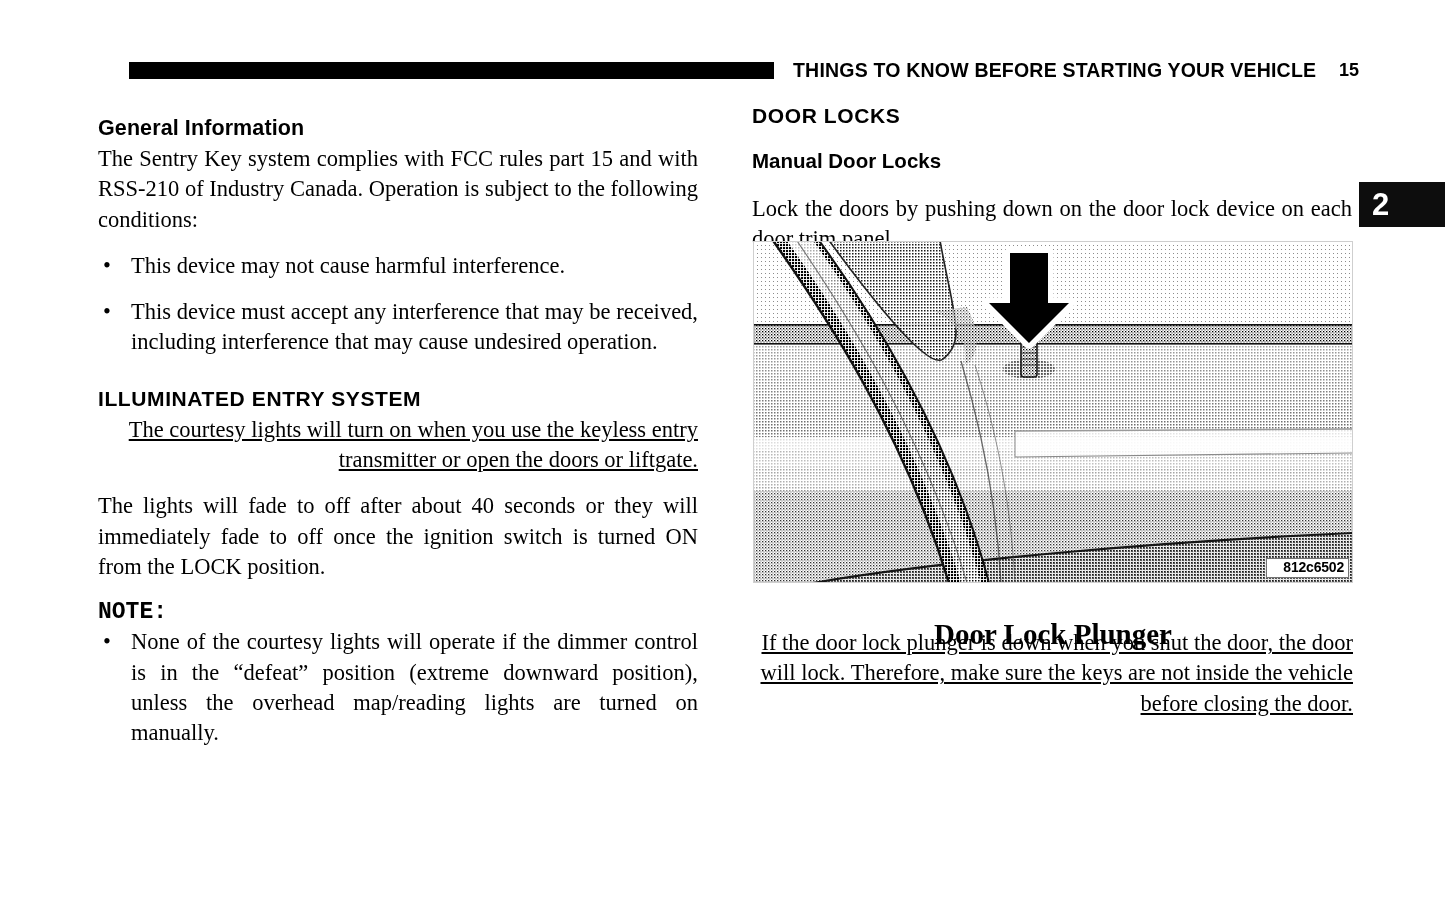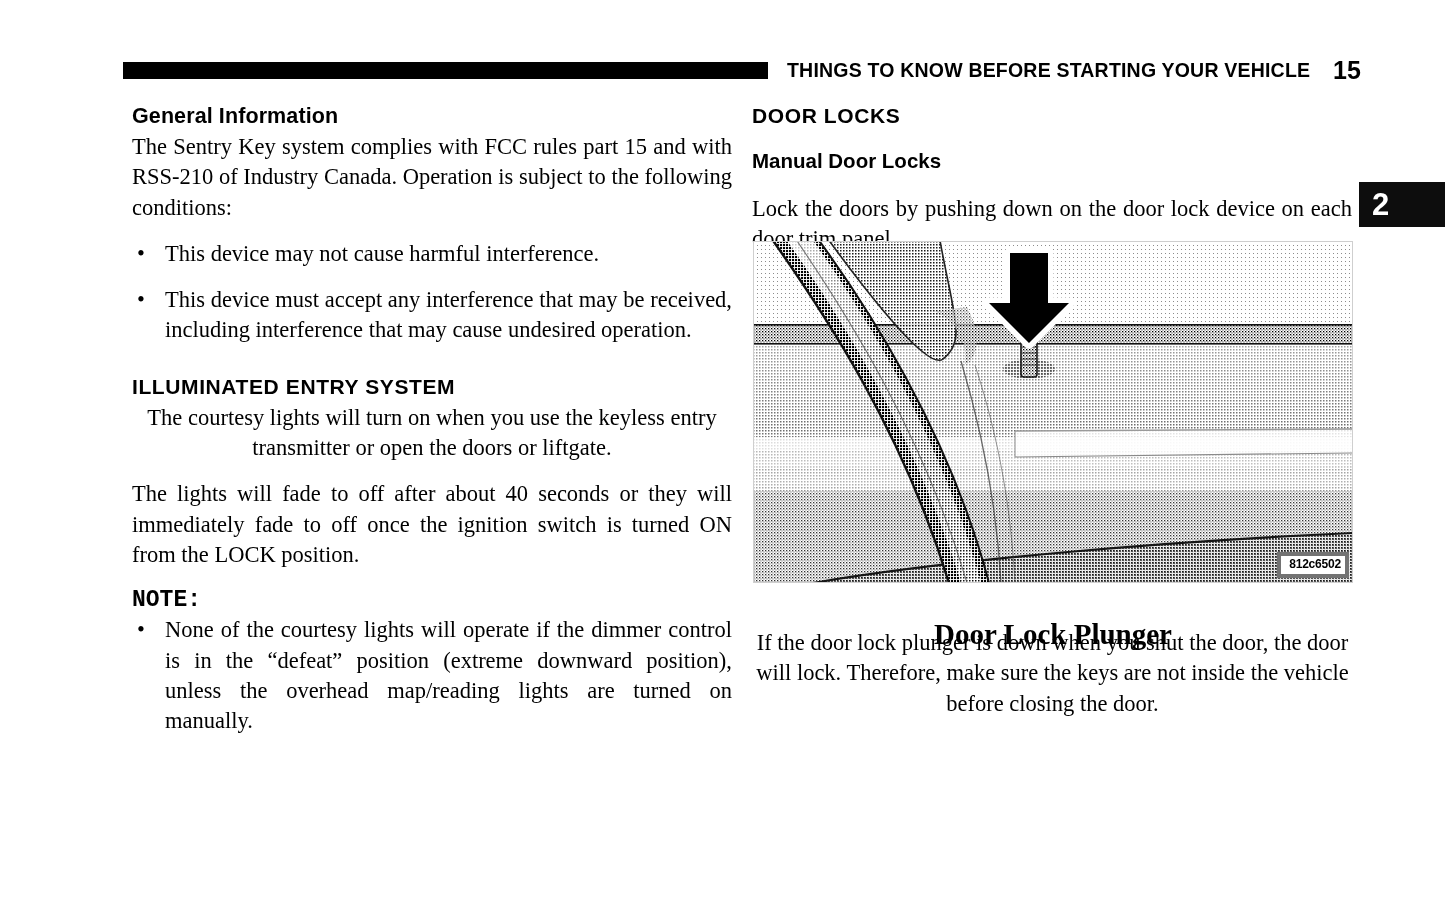--- a/index.html
+++ b/index.html
@@ -13,21 +13,21 @@
     height: 916px;
     position: relative;
     font-family: "Liberation Serif", serif;
     color: #000000;
     overflow: hidden;
   }
 
   
   #page-header {
     position: absolute;
-    left: 8px;
+    left: 14px;
     top: 58px;
     width: 1240px;
     height: 26px;
   }
   #header-rule {
     position: absolute;
     left: 115px;
     top: 4px;
     width: 645px;
     height: 17px;
@@ -43,21 +43,21 @@
     letter-spacing: 0.2px;
     white-space: nowrap;
     line-height: 24px;
   }
   #header-pageno {
     position: absolute;
     left: 1325px;
     top: 0px;
     font-family: "Liberation Sans", sans-serif;
     font-weight: bold;
-    font-size: 25px;
+    font-size: 18px;
     line-height: 24px;
   }
 
   
   #chapter-tab {
     position: absolute;
     left: 1359px;
     top: 182px;
     width: 86px;
     height: 45px;
@@ -73,21 +73,21 @@
     font-size: 31px;
     line-height: 40px;
   }
 
   
   .column {
     position: absolute;
     top: 103px;
     width: 600px;
   }
-  #left-column  { left: 132px; }
+  #left-column  { left: 98px; margin-top: 12px; }
   #right-column { left: 752px; }
 
   h2.section-head {
     font-family: "Liberation Sans", sans-serif;
     font-weight: bold;
     font-size: 21.5px;
     line-height: 26px;
     margin: 0 0 3px 0;
     letter-spacing: 0.1px;
   }
@@ -103,21 +103,21 @@
 
   p.body-text {
     font-family: "Liberation Serif", serif;
     font-size: 22.5px;
     line-height: 30.3px;
     margin: 0 0 16px 0;
     text-align: justify;
     text-justify: inter-word;
   }
   p.body-text.last { margin-bottom: 0; }
-  p.body-text.ragged { text-align: center; }
+  p.body-text.ragged { text-align: right; text-decoration: underline; }
 
   ul.bullets {
     list-style: none;
     margin: 0;
     padding: 0;
   }
   ul.bullets li {
     position: relative;
     font-family: "Liberation Serif", serif;
     font-size: 22.5px;
@@ -169,25 +169,25 @@
     font-size: 29px;
     line-height: 34px;
     padding-top: 14px;
     margin-top: 20px;
   }
   #figure-id-box {
     position: absolute;
     right: 4px;
     bottom: 5px;
     background: #ffffff;
-    border: 4px solid #737373;
-    padding: 0px 4px 1px 8px;
-    font-family: "Liberation Sans", sans-serif;
-    font-weight: bold;
-    font-size: 12px;
+    border: 1px solid #737373;
+    padding: 0px 4px 1px 16px;
+    font-family: "Liberation Sans", sans-serif;
+    font-weight: bold;
+    font-size: 14px;
     line-height: 17px;
     letter-spacing: -0.2px;
   }
 
   #right-text-after-figure {
     position: absolute;
     left: 752px;
     top: 628px;
     width: 601px;
   }

